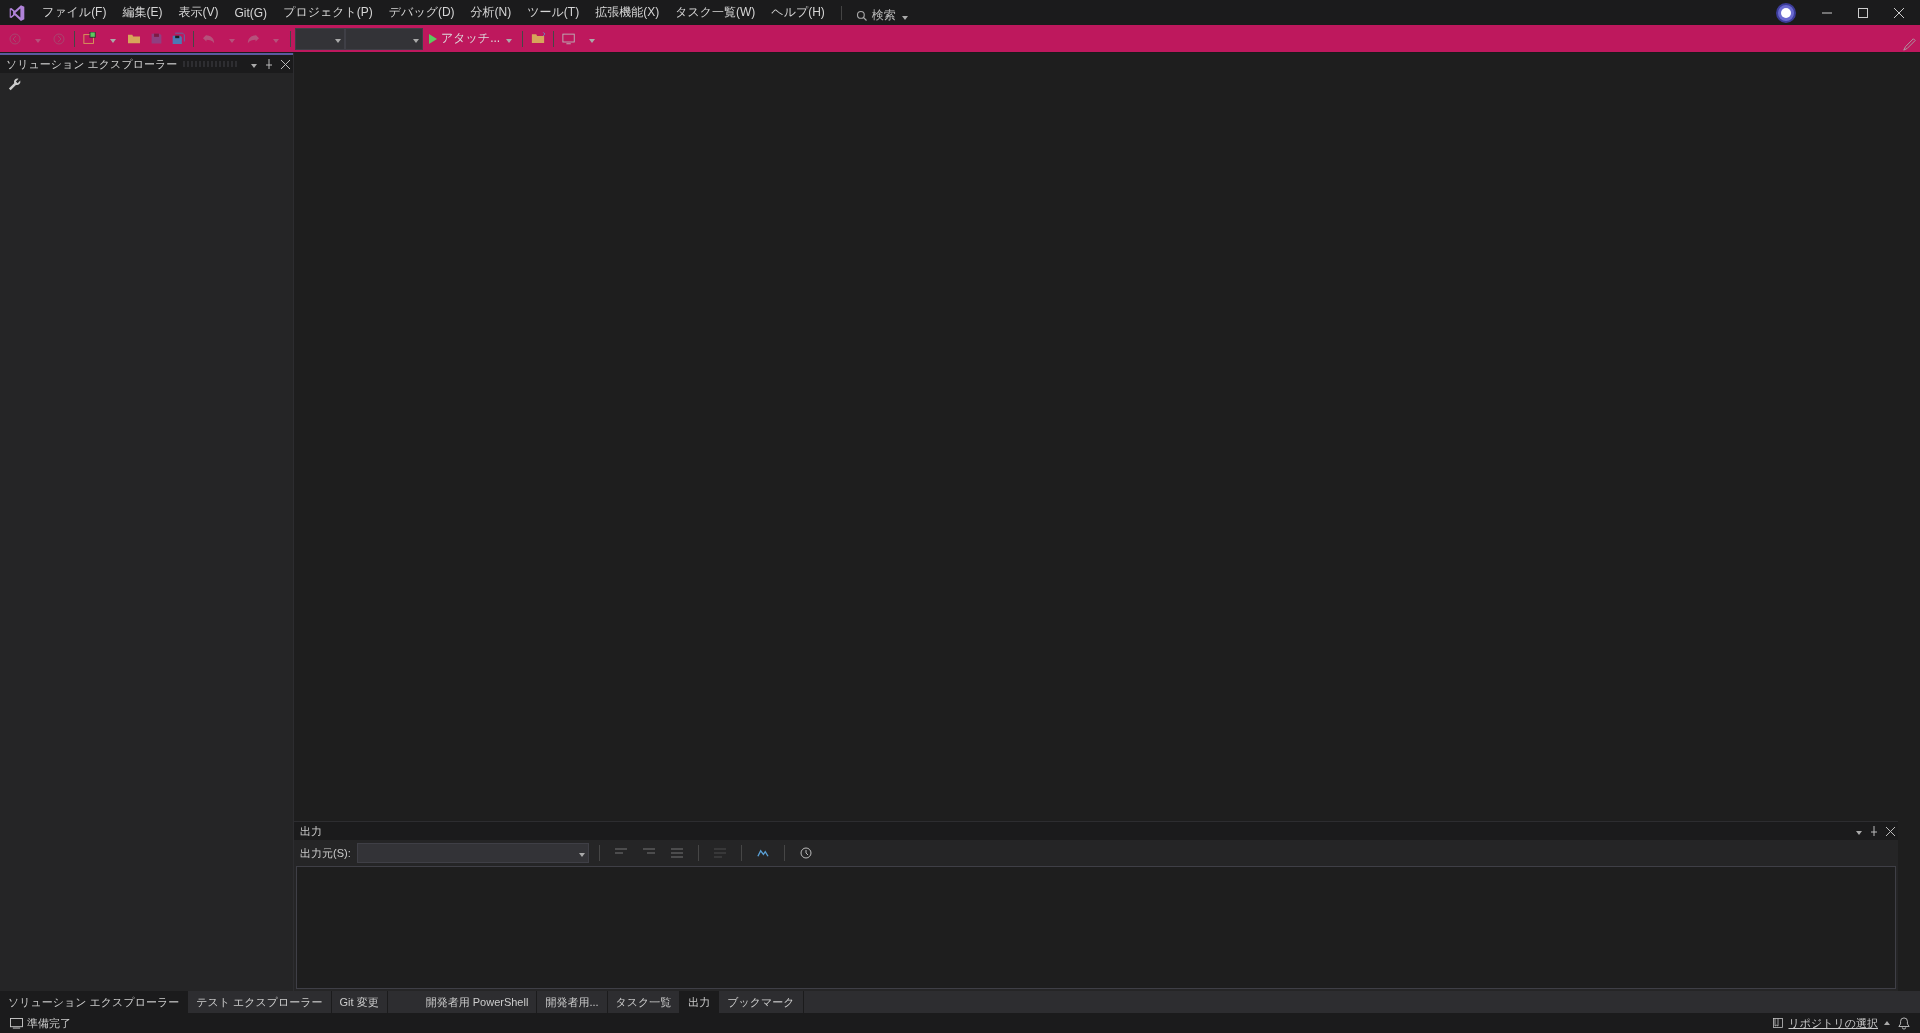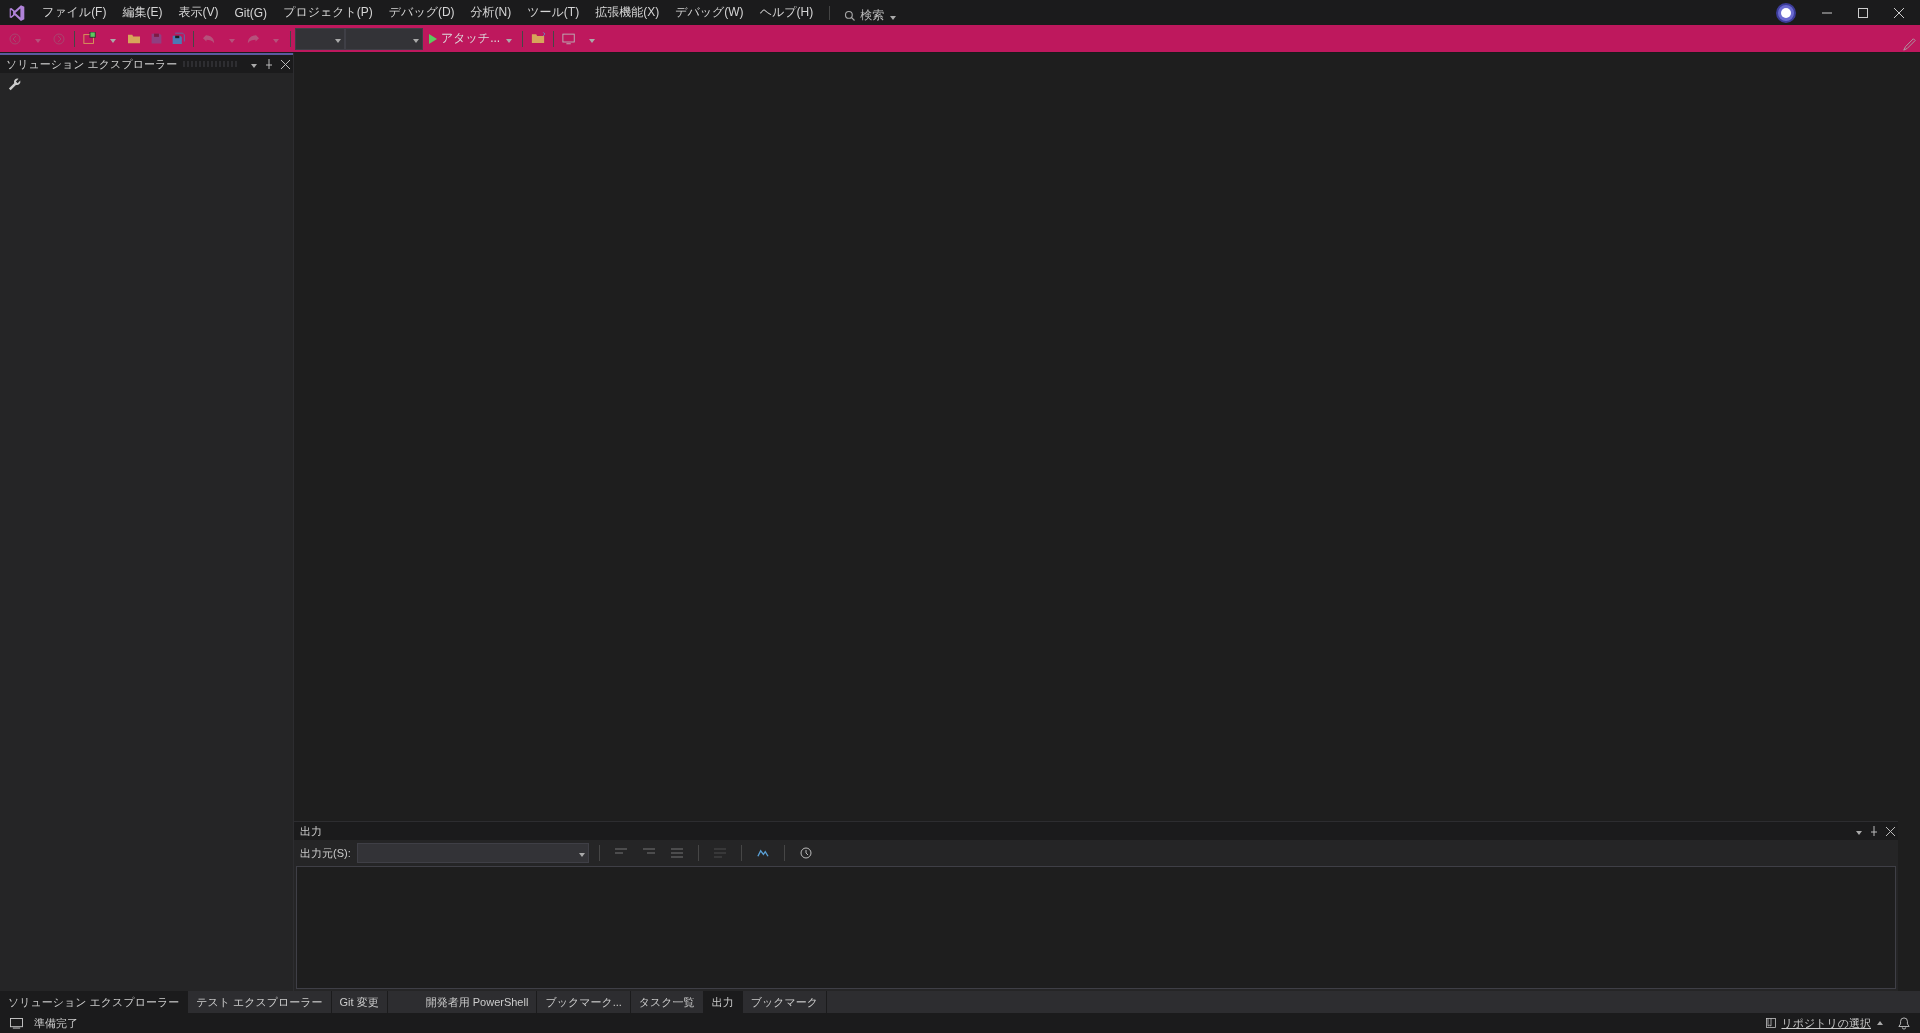--- a/index.html
+++ b/index.html
@@ -54,21 +54,21 @@
 .output-combo { width:232px; height:20px; background:#333337; border:1px solid #3f3f46; display:flex; align-items:center; justify-content:flex-end; padding-right:3px;}
 .output-body { flex:1; background:#1e1e1e; margin:0 2px 2px 2px; border:1px solid #3f3f46;}
 
 
 .bottom-tabs { position:absolute; left:0; right:0; bottom:20px; height:22px; background:#2d2d30; display:flex; align-items:stretch; font-size:11px;}
 .bottom-tabs .tab { padding:3px 8px; color:#ccc; display:flex; align-items:center; border-right:1px solid #1b1b1c;}
 .bottom-tabs .tab.active { background:#1b1b1c;}
 .bottom-tabs .gap { width:30px;}
 
 
-.statusbar { position:absolute; left:0; right:0; bottom:0; height:20px; background:#1b1b1c; display:flex; align-items:center; color:#ccc; font-size:11px; padding:0 6px; gap:7px;}
+.statusbar { position:absolute; left:0; right:0; bottom:0; height:20px; background:#1b1b1c; display:flex; align-items:center; color:#ccc; font-size:11px; padding:0 6px; gap:0;}
 .statusbar .grow{flex:1;}
 .statusbar .sbtn { display:flex; align-items:center; gap:4px; padding:0 4px;text-decoration:underline;}
 
 svg { display:block;}
 .muted{opacity:.4;}
 .chev::after{content:"";display:inline-block;border-top:4px solid #aaa;border-left:3px solid transparent;border-right:3px solid transparent;margin-left:2px;}
 </style>
 </head>
 <body>
 
@@ -80,21 +80,21 @@
   </div>
   <div class="menu-item">ファイル(F)</div>
   <div class="menu-item">編集(E)</div>
   <div class="menu-item">表示(V)</div>
   <div class="menu-item">Git(G)</div>
   <div class="menu-item">プロジェクト(P)</div>
   <div class="menu-item">デバッグ(D)</div>
   <div class="menu-item">分析(N)</div>
   <div class="menu-item">ツール(T)</div>
   <div class="menu-item">拡張機能(X)</div>
-  <div class="menu-item">デバッグ(W)</div>
+  <div class="menu-item">タスク一覧(W)</div>
   <div class="menu-item">ヘルプ(H)</div>
   <div class="spacer-sep"></div>
   <div class="search-box">
     <svg width="12" height="12" viewBox="0 0 16 16">
         <circle cx="6.5" cy="6.5" r="4.5" fill="none" stroke="#ccc" stroke-width="1.5"></circle>
         <line x1="10" y1="10" x2="14" y2="14" stroke="#ccc" stroke-width="1.5"></line>
       </svg>
     <span>検索</span>
     <span class="chev"></span>
   </div>
@@ -329,21 +329,21 @@
     </div>
   </div>
 </div>
 
 <div class="bottom-tabs">
   <div class="tab active">ソリューション エクスプローラー</div>
   <div class="tab">テスト エクスプローラー</div>
   <div class="tab">Git 変更</div>
   <div class="gap"></div>
   <div class="tab">開発者用 PowerShell</div>
-  <div class="tab">ブックマーク...</div>
+  <div class="tab">開発者用...</div>
   <div class="tab">タスク一覧</div>
   <div class="tab active">出力</div>
   <div class="tab">ブックマーク</div>
 </div>
 
 <div class="statusbar">
   <div class="sbtn">
       <svg width="13" height="11" viewBox="0 0 14 12">
         <rect x="0.5" y="0.5" width="13" height="9" fill="none" stroke="#ccc"></rect>
         <path d="M3 11h8" stroke="#ccc"></path>

